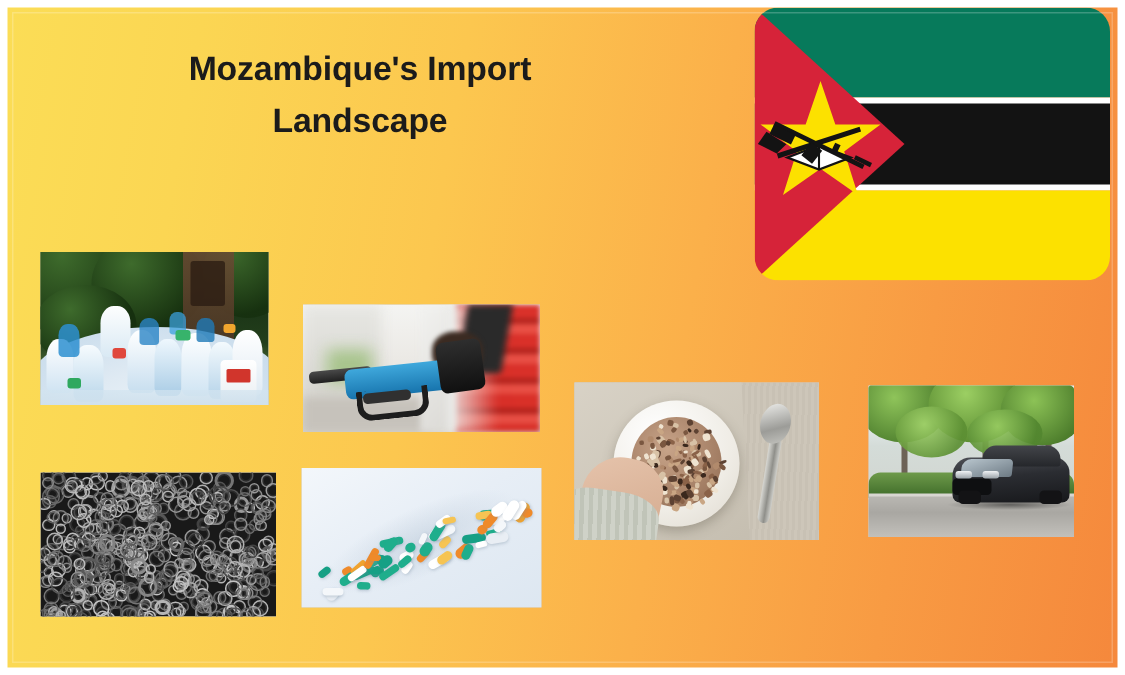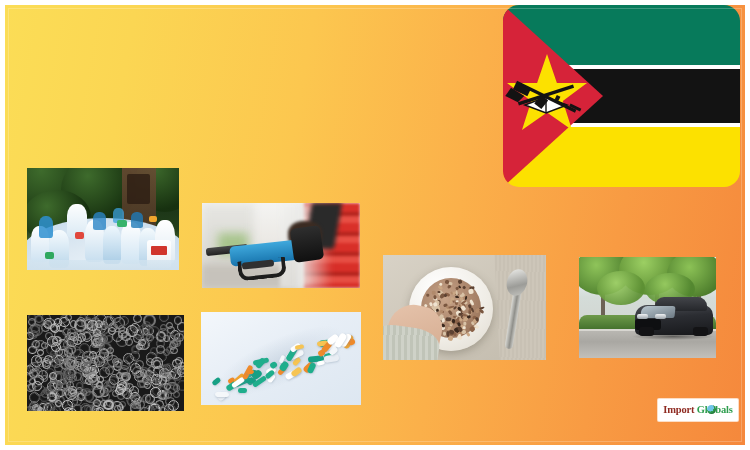--- a/index.html
+++ b/index.html
@@ -162,20 +162,22 @@
     background: radial-gradient(circle at 35% 32%, #6fc4e8 0 42%, #2f9e4f 44% 100%);
     box-shadow: inset -1px -1px 1px rgba(0,0,0,.25);
     vertical-align:-1px;margin:0 -0.5px;
   }
 </style>
 </head>
 <body>
 
 <div id="slide">
 
+  <div id="title">Mozambique's Import
+Landscape</div>
 
   <div id="flag-wrap">
     <svg id="flag" viewBox="0 0 237 182" preserveAspectRatio="none">
       <rect x="0" y="0" width="237" height="60" fill="#077A5B"></rect>
       <rect x="0" y="60" width="237" height="62" fill="#FFFFFF"></rect>
       <rect x="0" y="64" width="237" height="54" fill="#131313"></rect>
       <rect x="0" y="122" width="237" height="60" fill="#FCE100"></rect>
       <polygon points="0,0 100,91 0,182" fill="#D62339"></polygon>
 
       <g transform="translate(44,91)">
@@ -954,19 +956,14 @@
     <div class="cr-body"></div>
     <div class="cr-roof"></div>
     <div class="cr-glass"></div>
     <div class="cr-grille"></div>
     <div class="cr-light" style="left:58px;"></div>
     <div class="cr-light" style="left:76px;"></div>
     <div class="cr-wheel" style="left:60px;"></div>
     <div class="cr-wheel" style="left:114px;"></div>
   </div>
 
-  <div id="logo">
-    <span class="logo-txt">
-      <span class="lg-import">Import</span><span>&nbsp;</span><span class="lg-globals">Gl</span><span class="lg-globe"></span><span class="lg-globals">bals</span>
-    </span>
-  </div>
 
 </div>
 
 </body></html>

